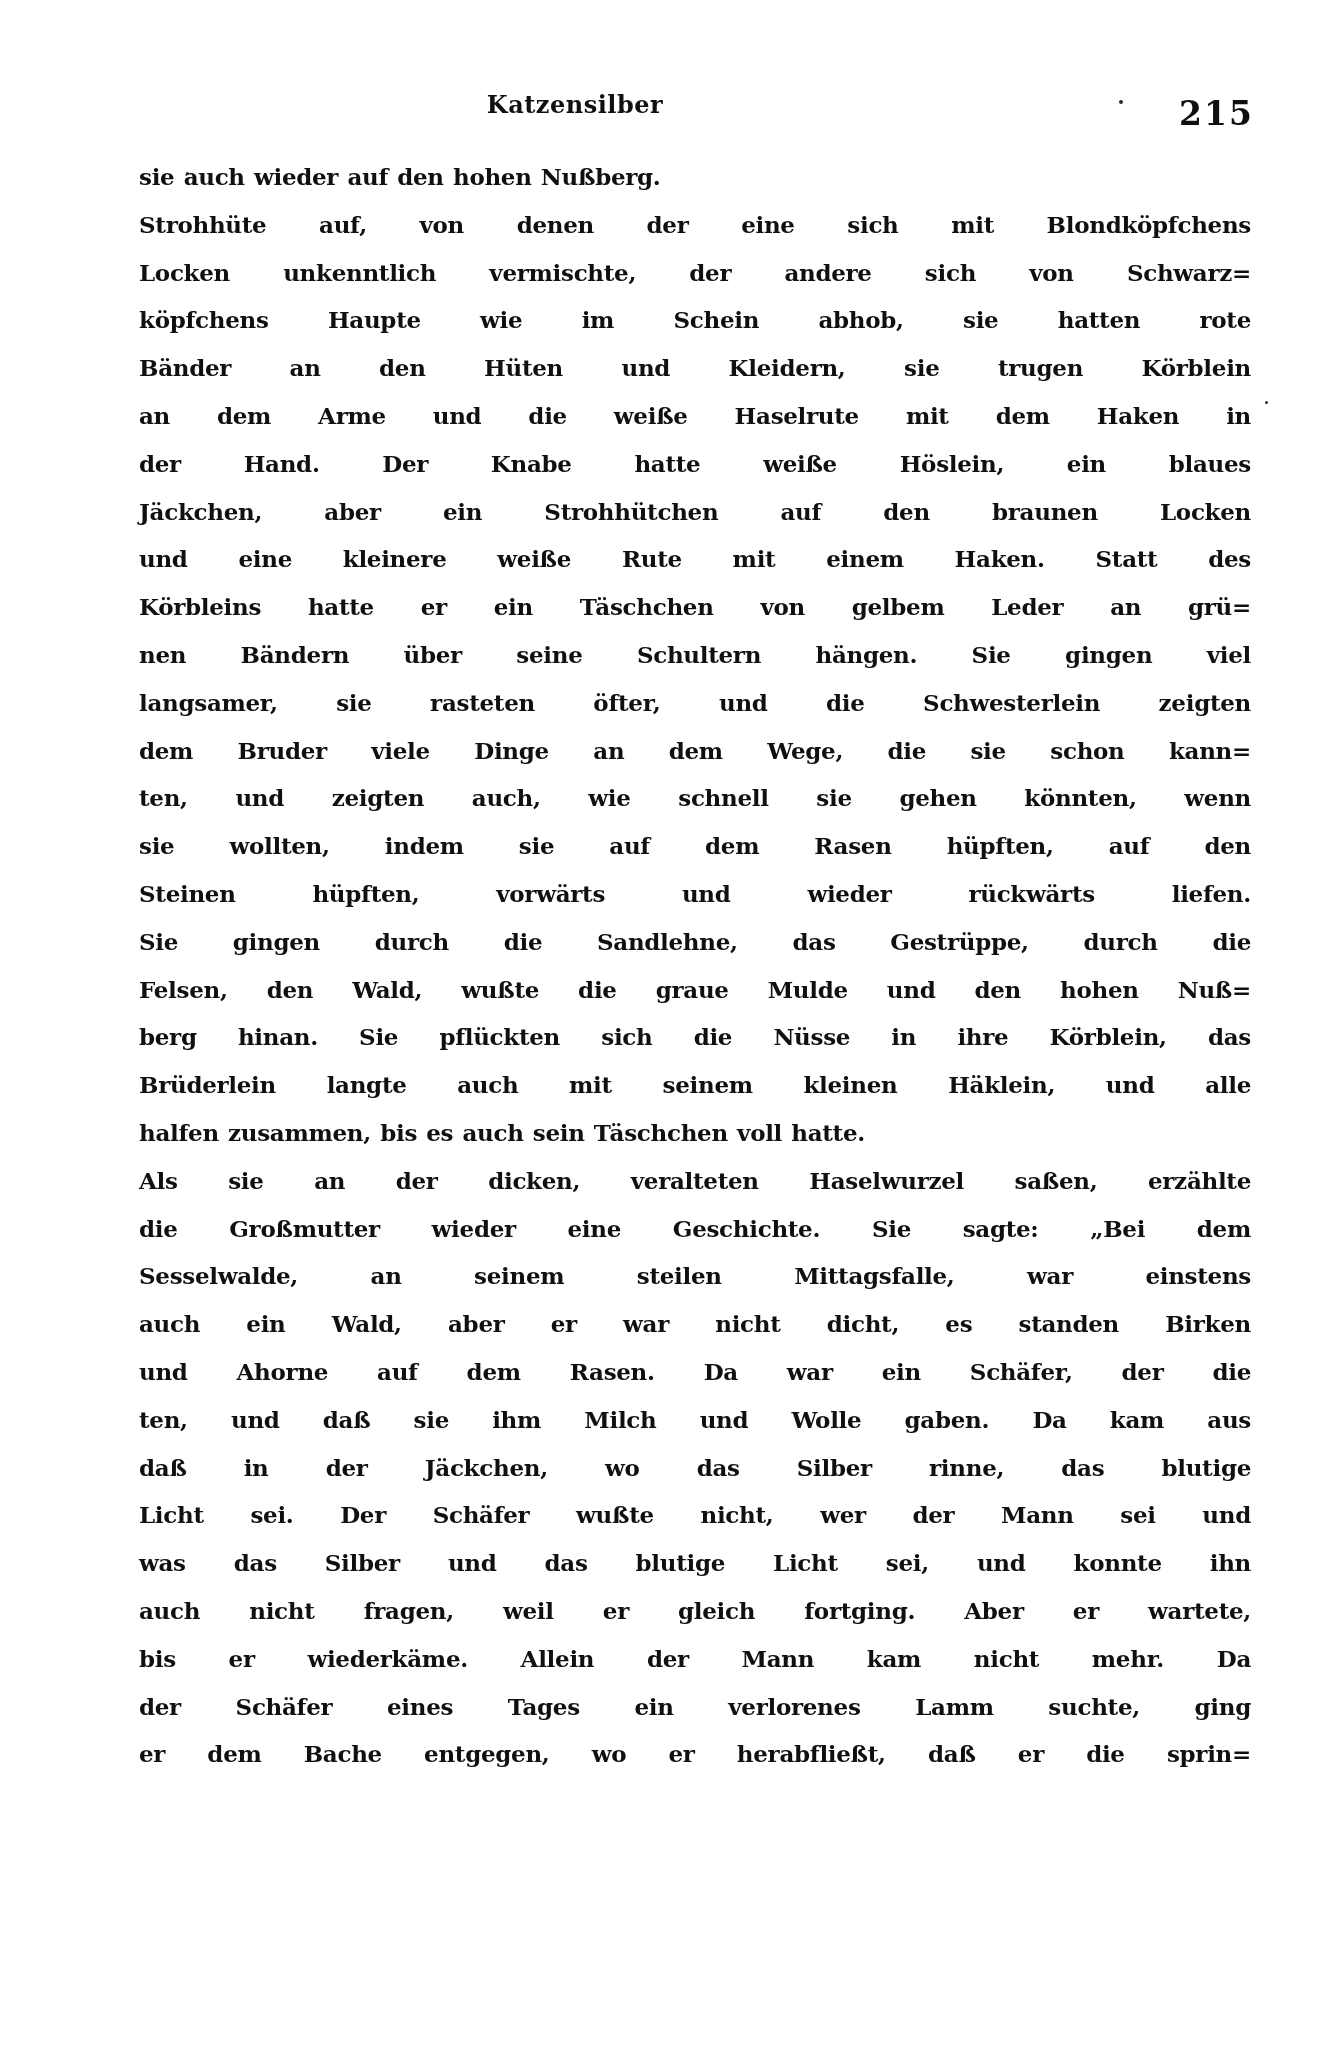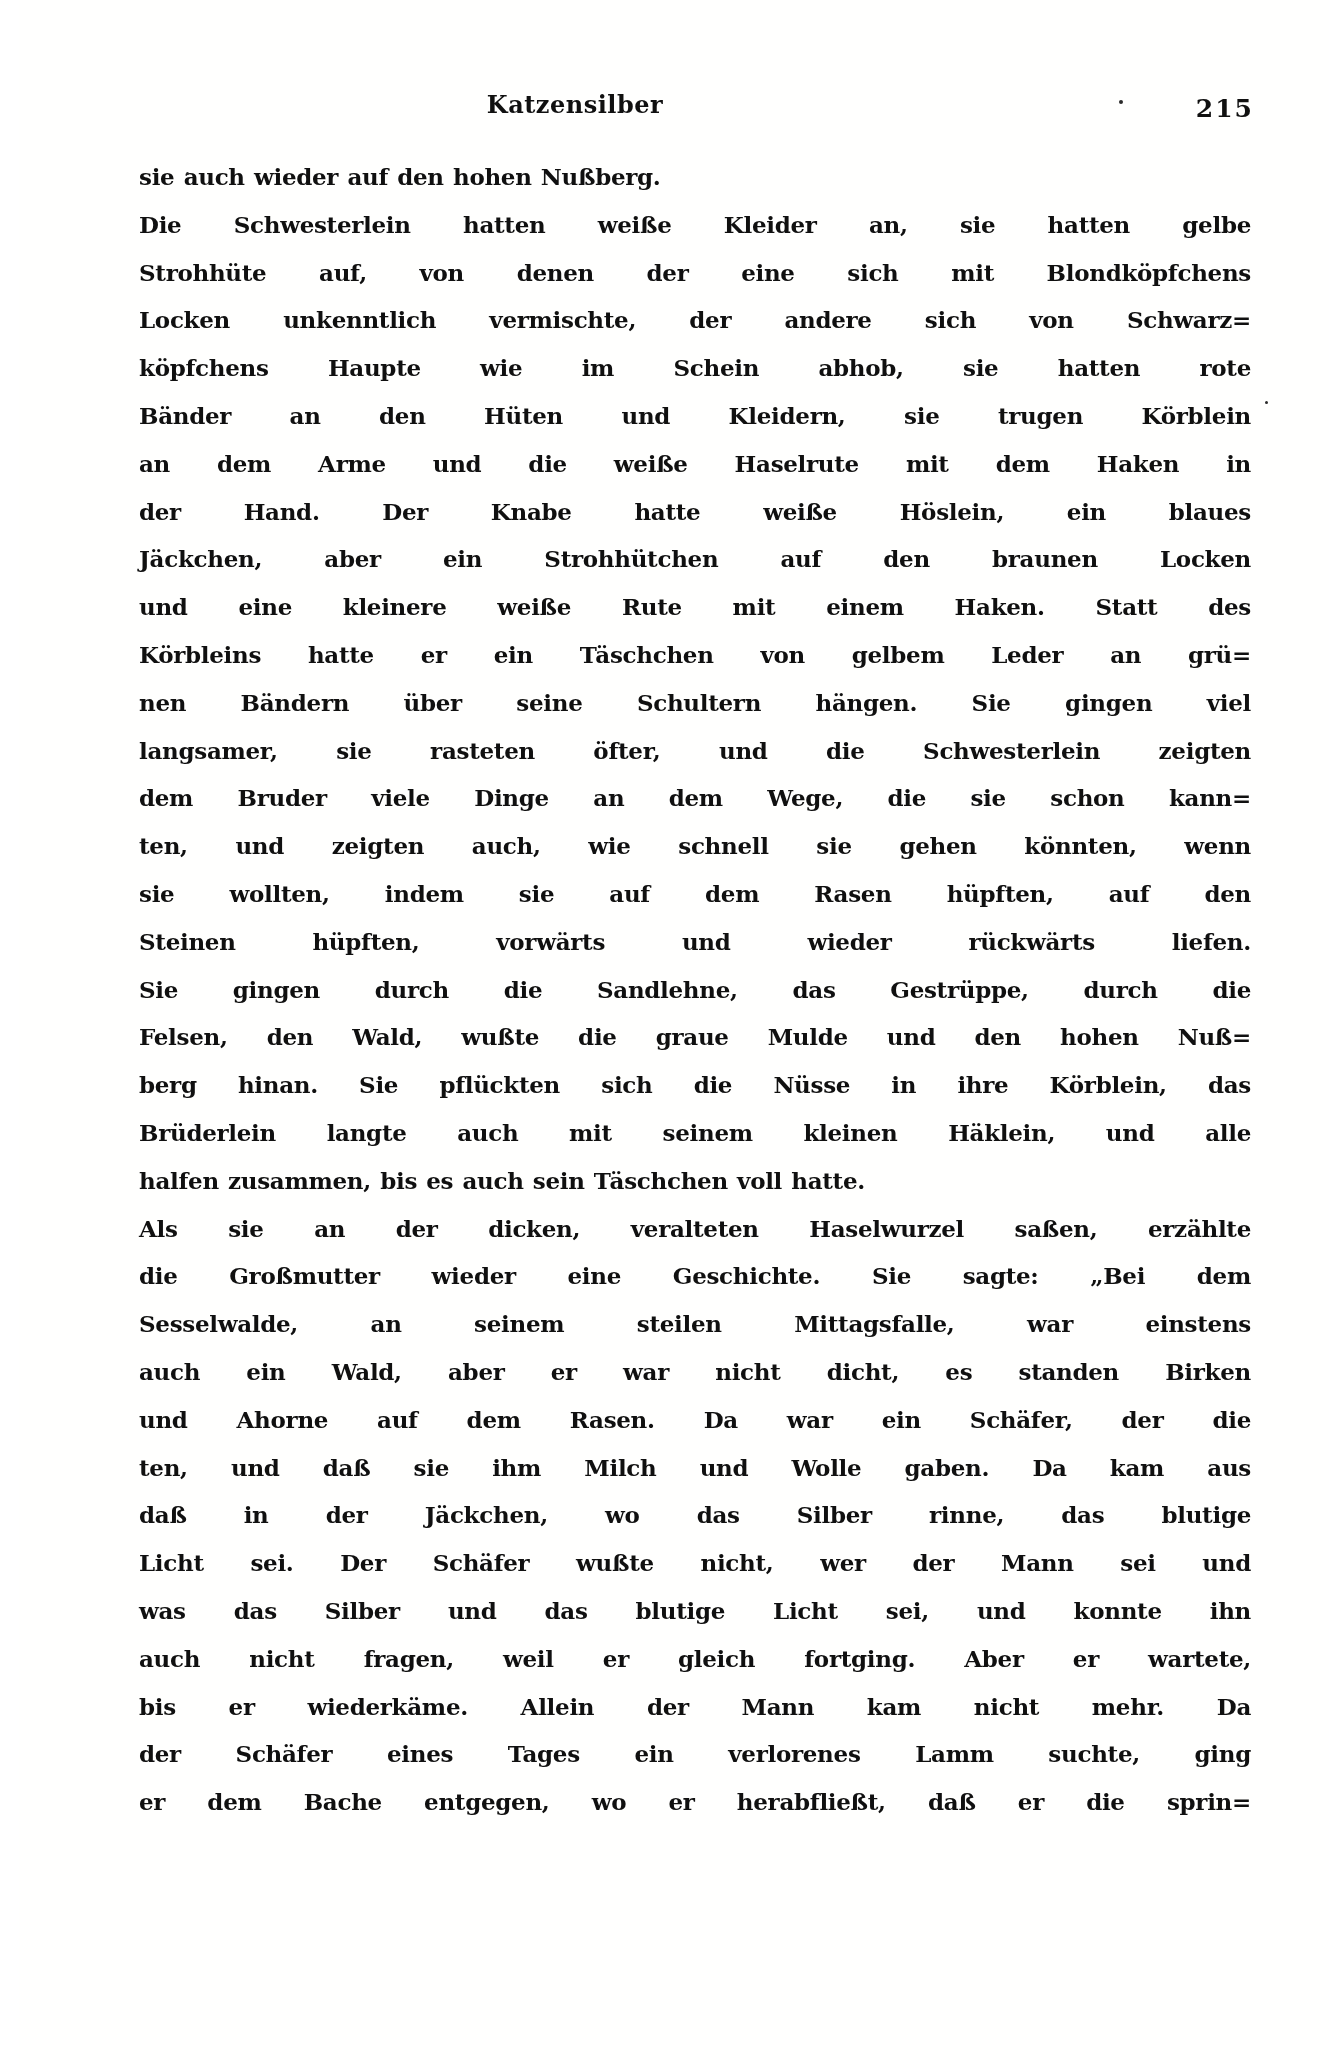--- a/index.html
+++ b/index.html
@@ -24,21 +24,21 @@
     width: 220px;
     text-align: center;
     font-size: 24px;
     font-weight: bold;
     letter-spacing: 0.5px;
   }
   .page-number {
     position: absolute;
     top: 94px;
     right: 94px;
-    font-size: 25px;
+    font-size: 33px;
     font-weight: bold;
     letter-spacing: 2px;
   }
   .text-block {
     position: absolute;
     top: 153px;
     left: 120px;
     width: 1112px;
   }
   .para {
@@ -75,21 +75,20 @@
 
 <div class="page">
   <span class="running-title">Katzensilber</span>
   <span class="page-number">215</span>
 
   <div class="text-block">
       <div class="para">
         <div class="line ragged">sie auch wieder auf den hohen Nußberg.</div>
       </div>
       <div class="para">
-        <div class="line">Die Schwesterlein hatten weiße Kleider an, sie hatten gelbe</div>
         <div class="line">Strohhüte auf, von denen der eine sich mit Blondköpfchens</div>
         <div class="line">Locken unkenntlich vermischte, der andere sich von Schwarz=</div>
         <div class="line">köpfchens Haupte wie im Schein abhob, sie hatten rote</div>
         <div class="line">Bänder an den Hüten und Kleidern, sie trugen Körblein</div>
         <div class="line">an dem Arme und die weiße Haselrute mit dem Haken in</div>
         <div class="line">der Hand.  Der Knabe hatte weiße Höslein, ein blaues</div>
         <div class="line">Jäckchen, aber ein Strohhütchen auf den braunen Locken</div>
         <div class="line">und eine kleinere weiße Rute mit einem Haken. Statt des</div>
         <div class="line">Körbleins hatte er ein Täschchen von gelbem Leder an grü=</div>
         <div class="line">nen Bändern über seine Schultern hängen. Sie gingen viel</div>

